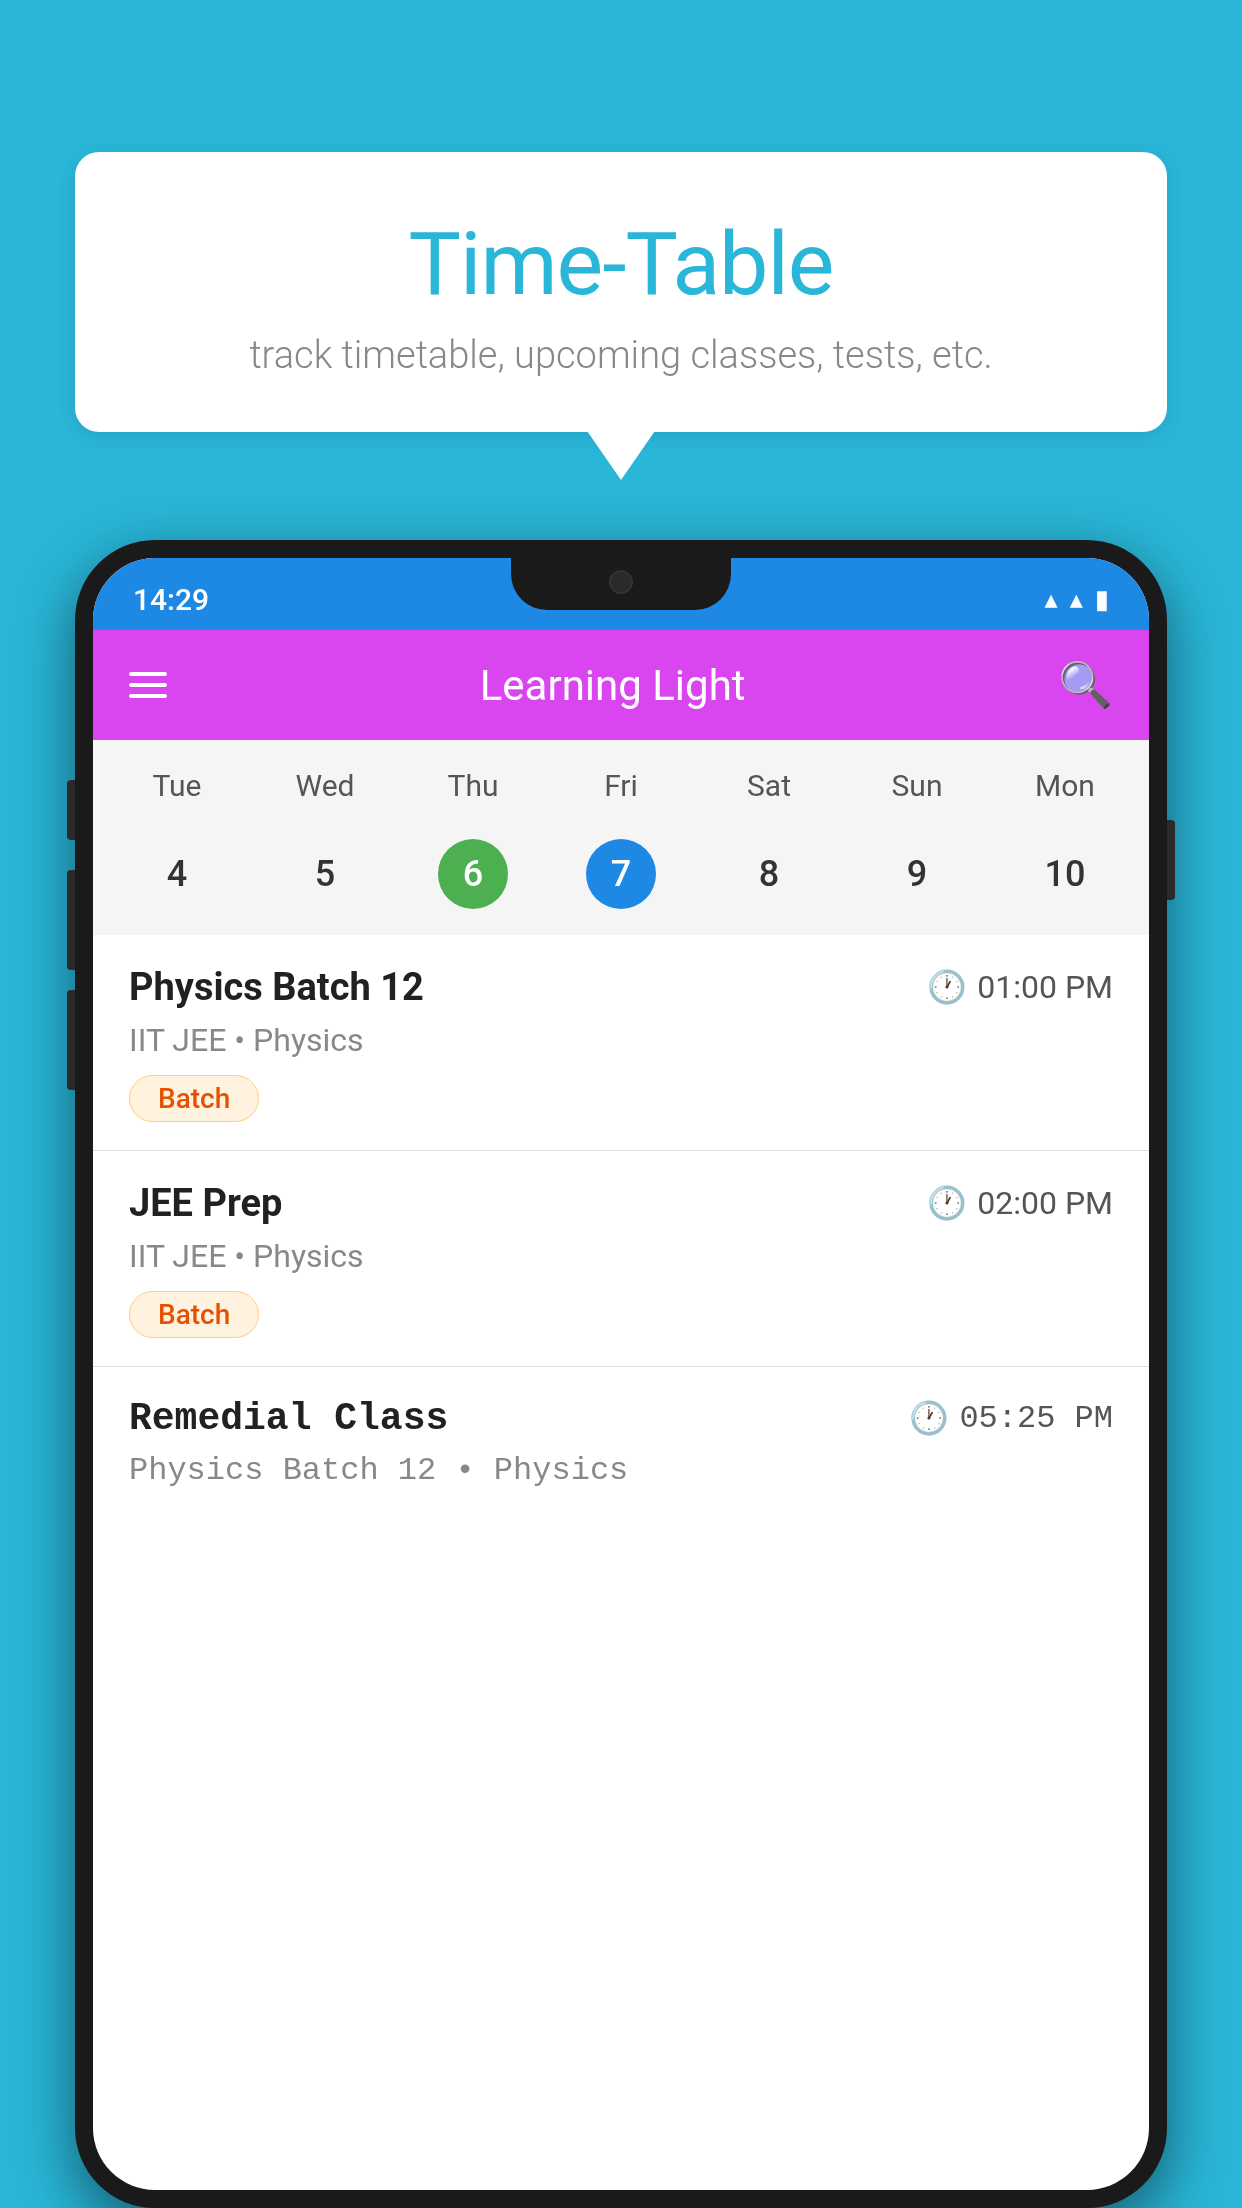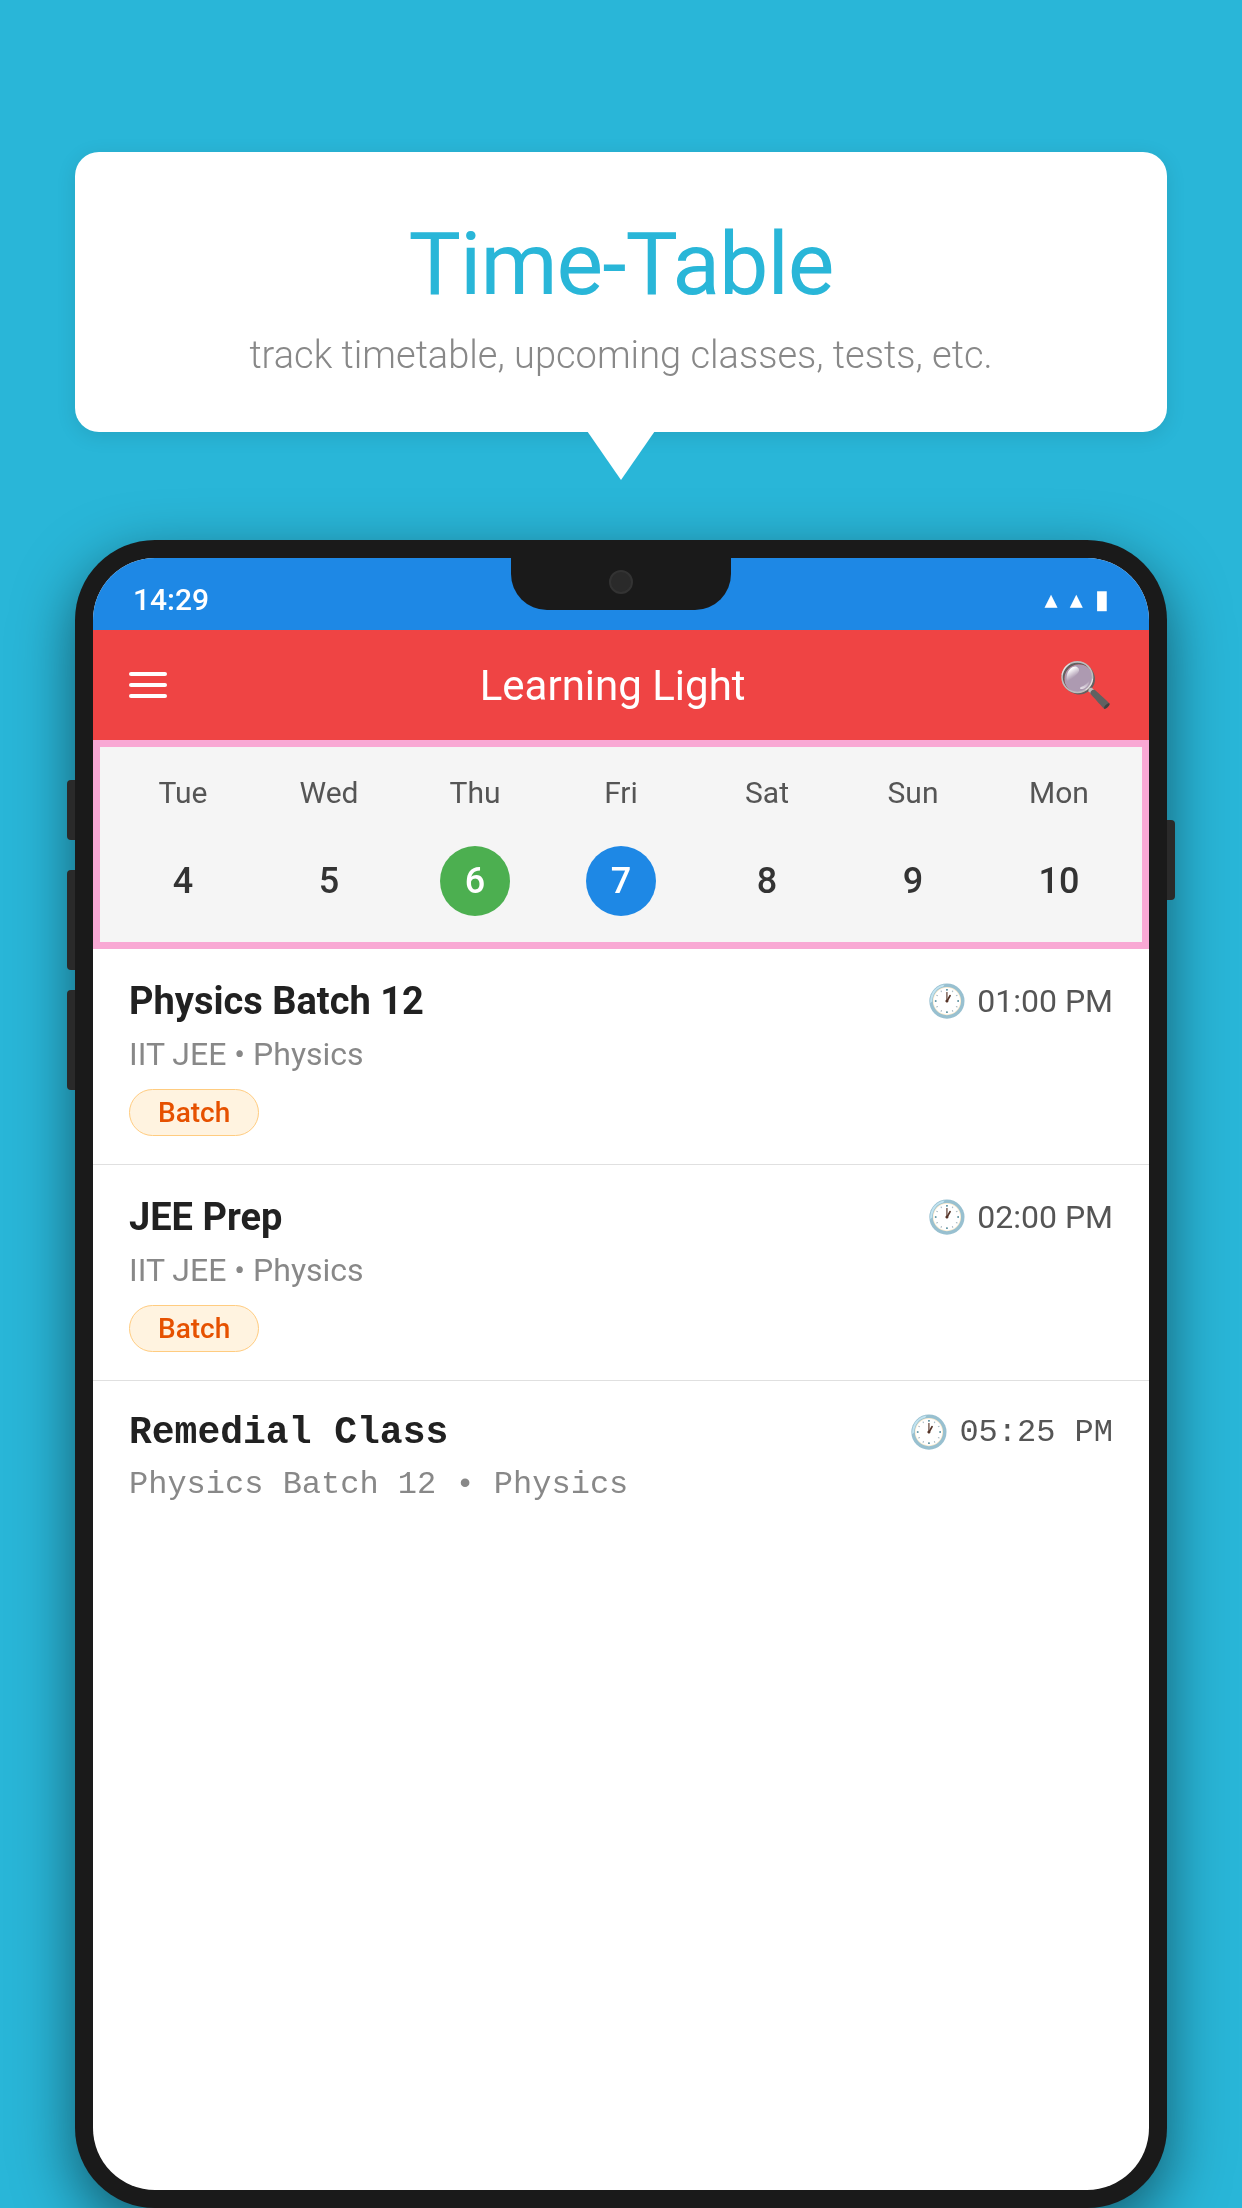--- a/index.html
+++ b/index.html
@@ -130,21 +130,21 @@
     }
 
     .status-icons {
       display: flex;
       align-items: center;
       gap: 12px;
     }
 
     
     .app-bar {
-      background: #ef4444;
+      background: #d946ef;
       height: 110px;
       display: flex;
       align-items: center;
       padding: 0 36px;
       gap: 32px;
     }
 
     .hamburger-icon {
       color: white;
       font-size: 42px;
@@ -171,21 +171,21 @@
     }
 
     .search-icon {
       color: white;
       font-size: 44px;
     }
 
     
     .calendar-section {
       background: #f9a8d4;
-      padding: 7px;
+      padding: 0;
     }
 
     .days-header {
       display: grid;
       grid-template-columns: repeat(7, 1fr);
       background: #f5f5f5;
       padding: 20px 10px 10px;
     }
 
     .day-label {

